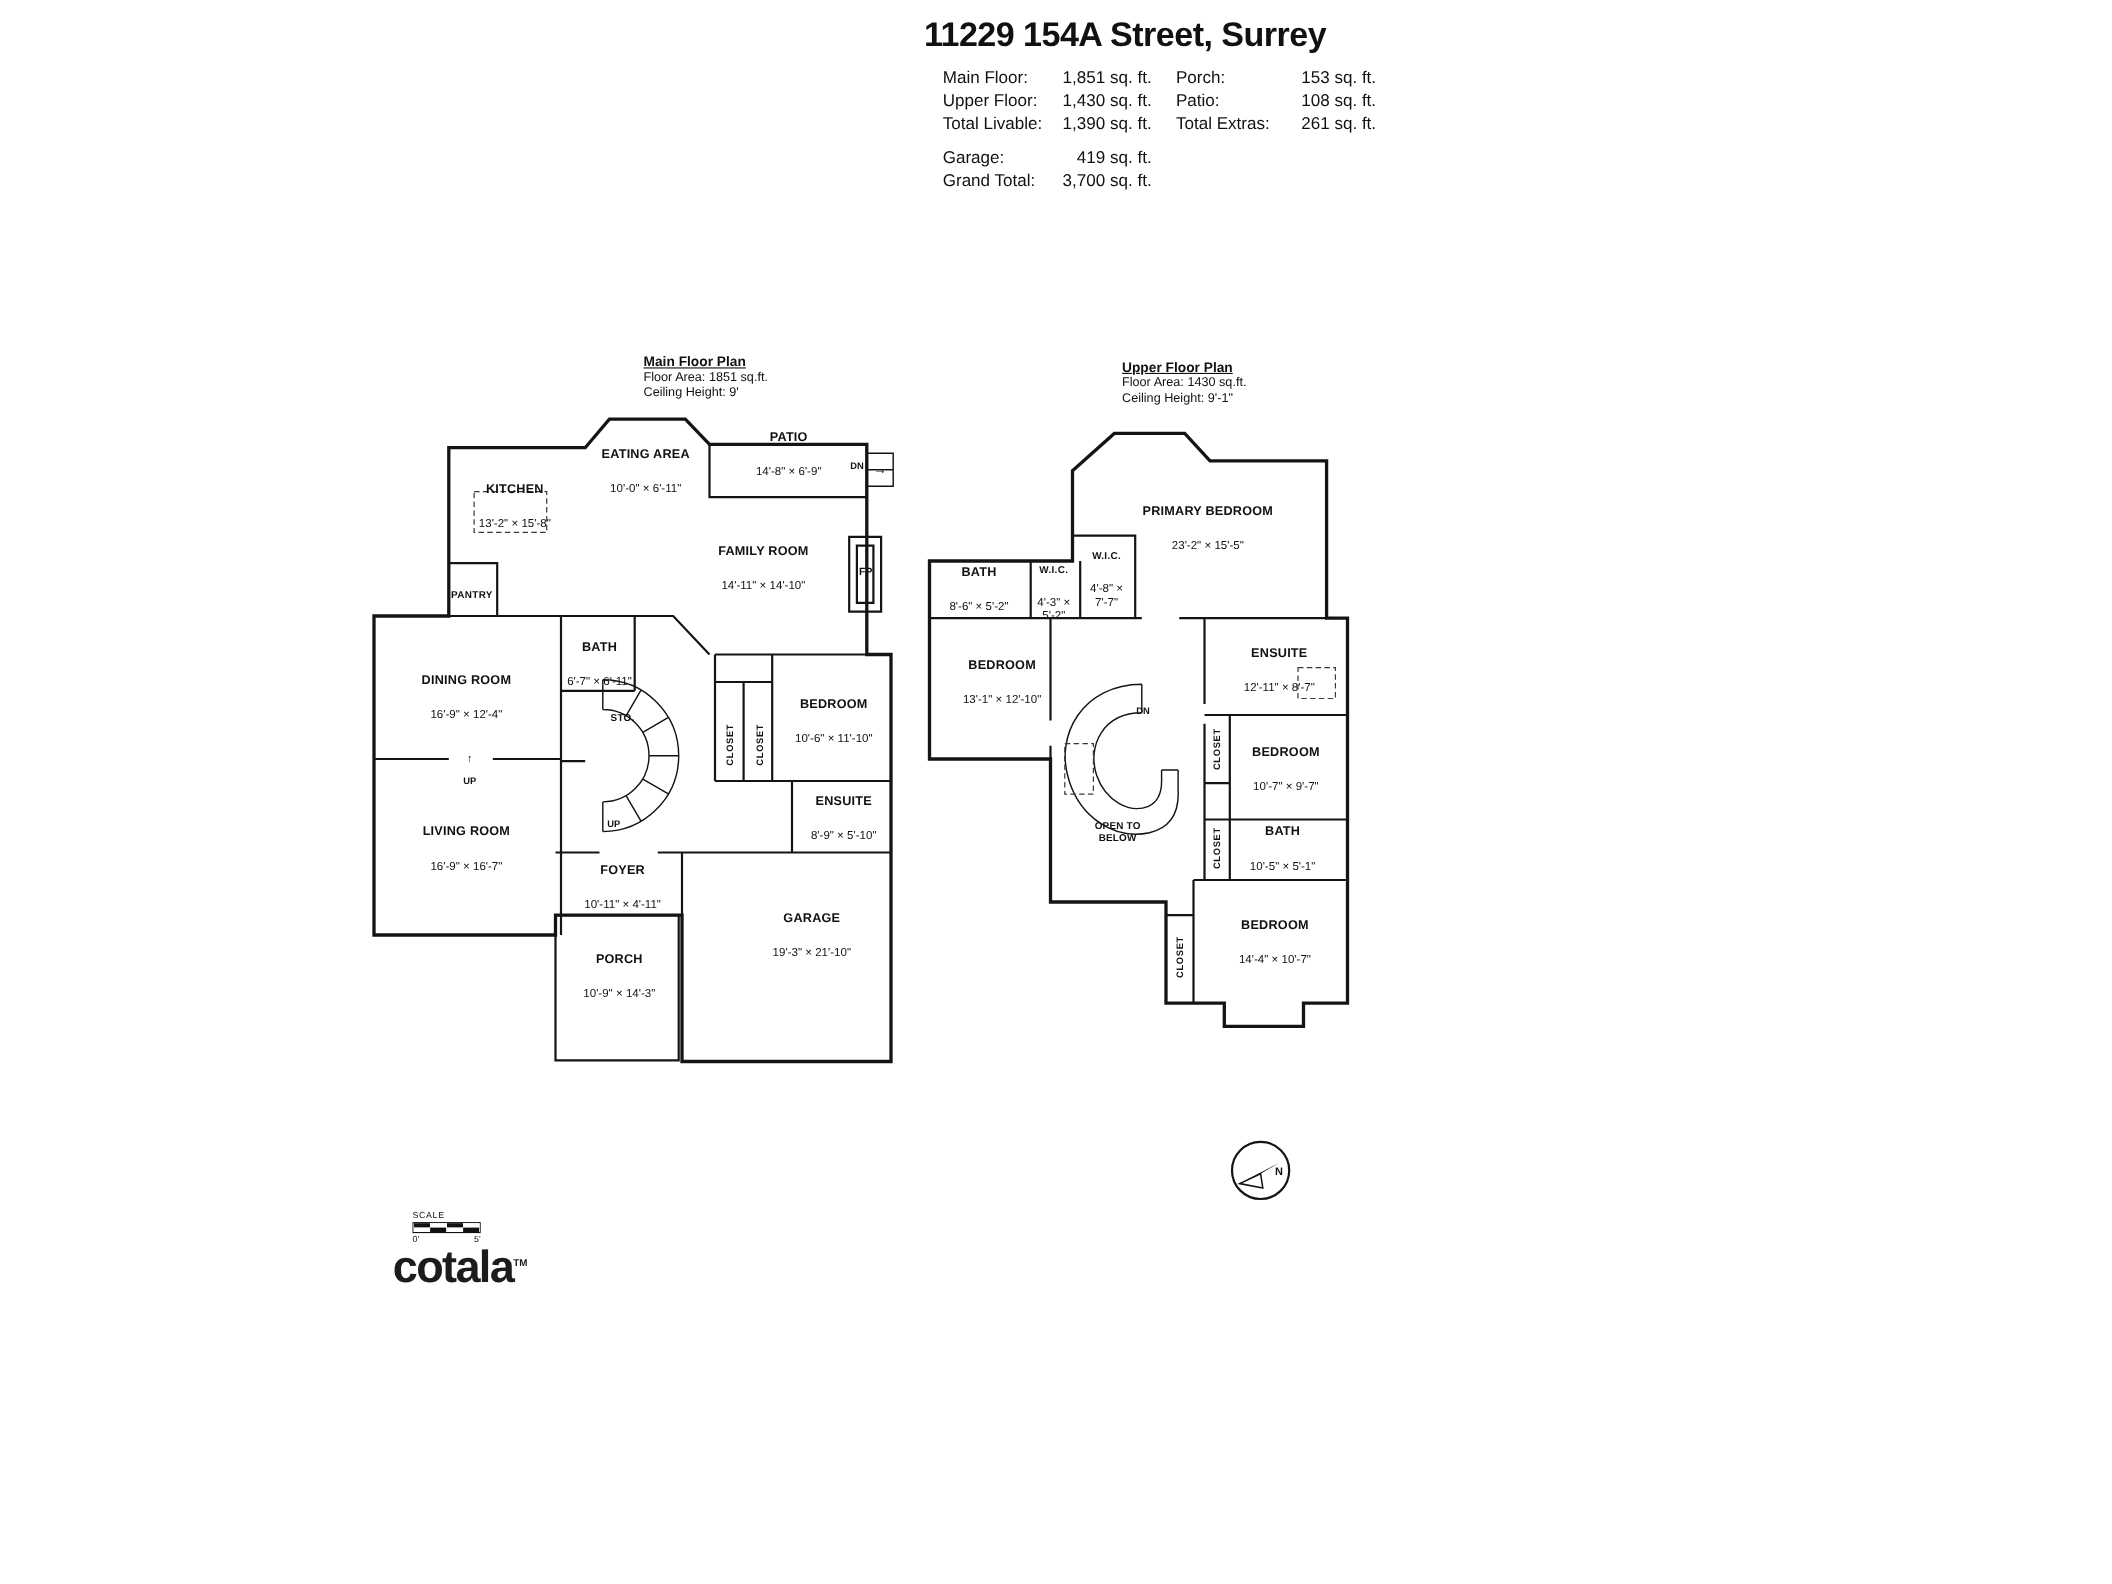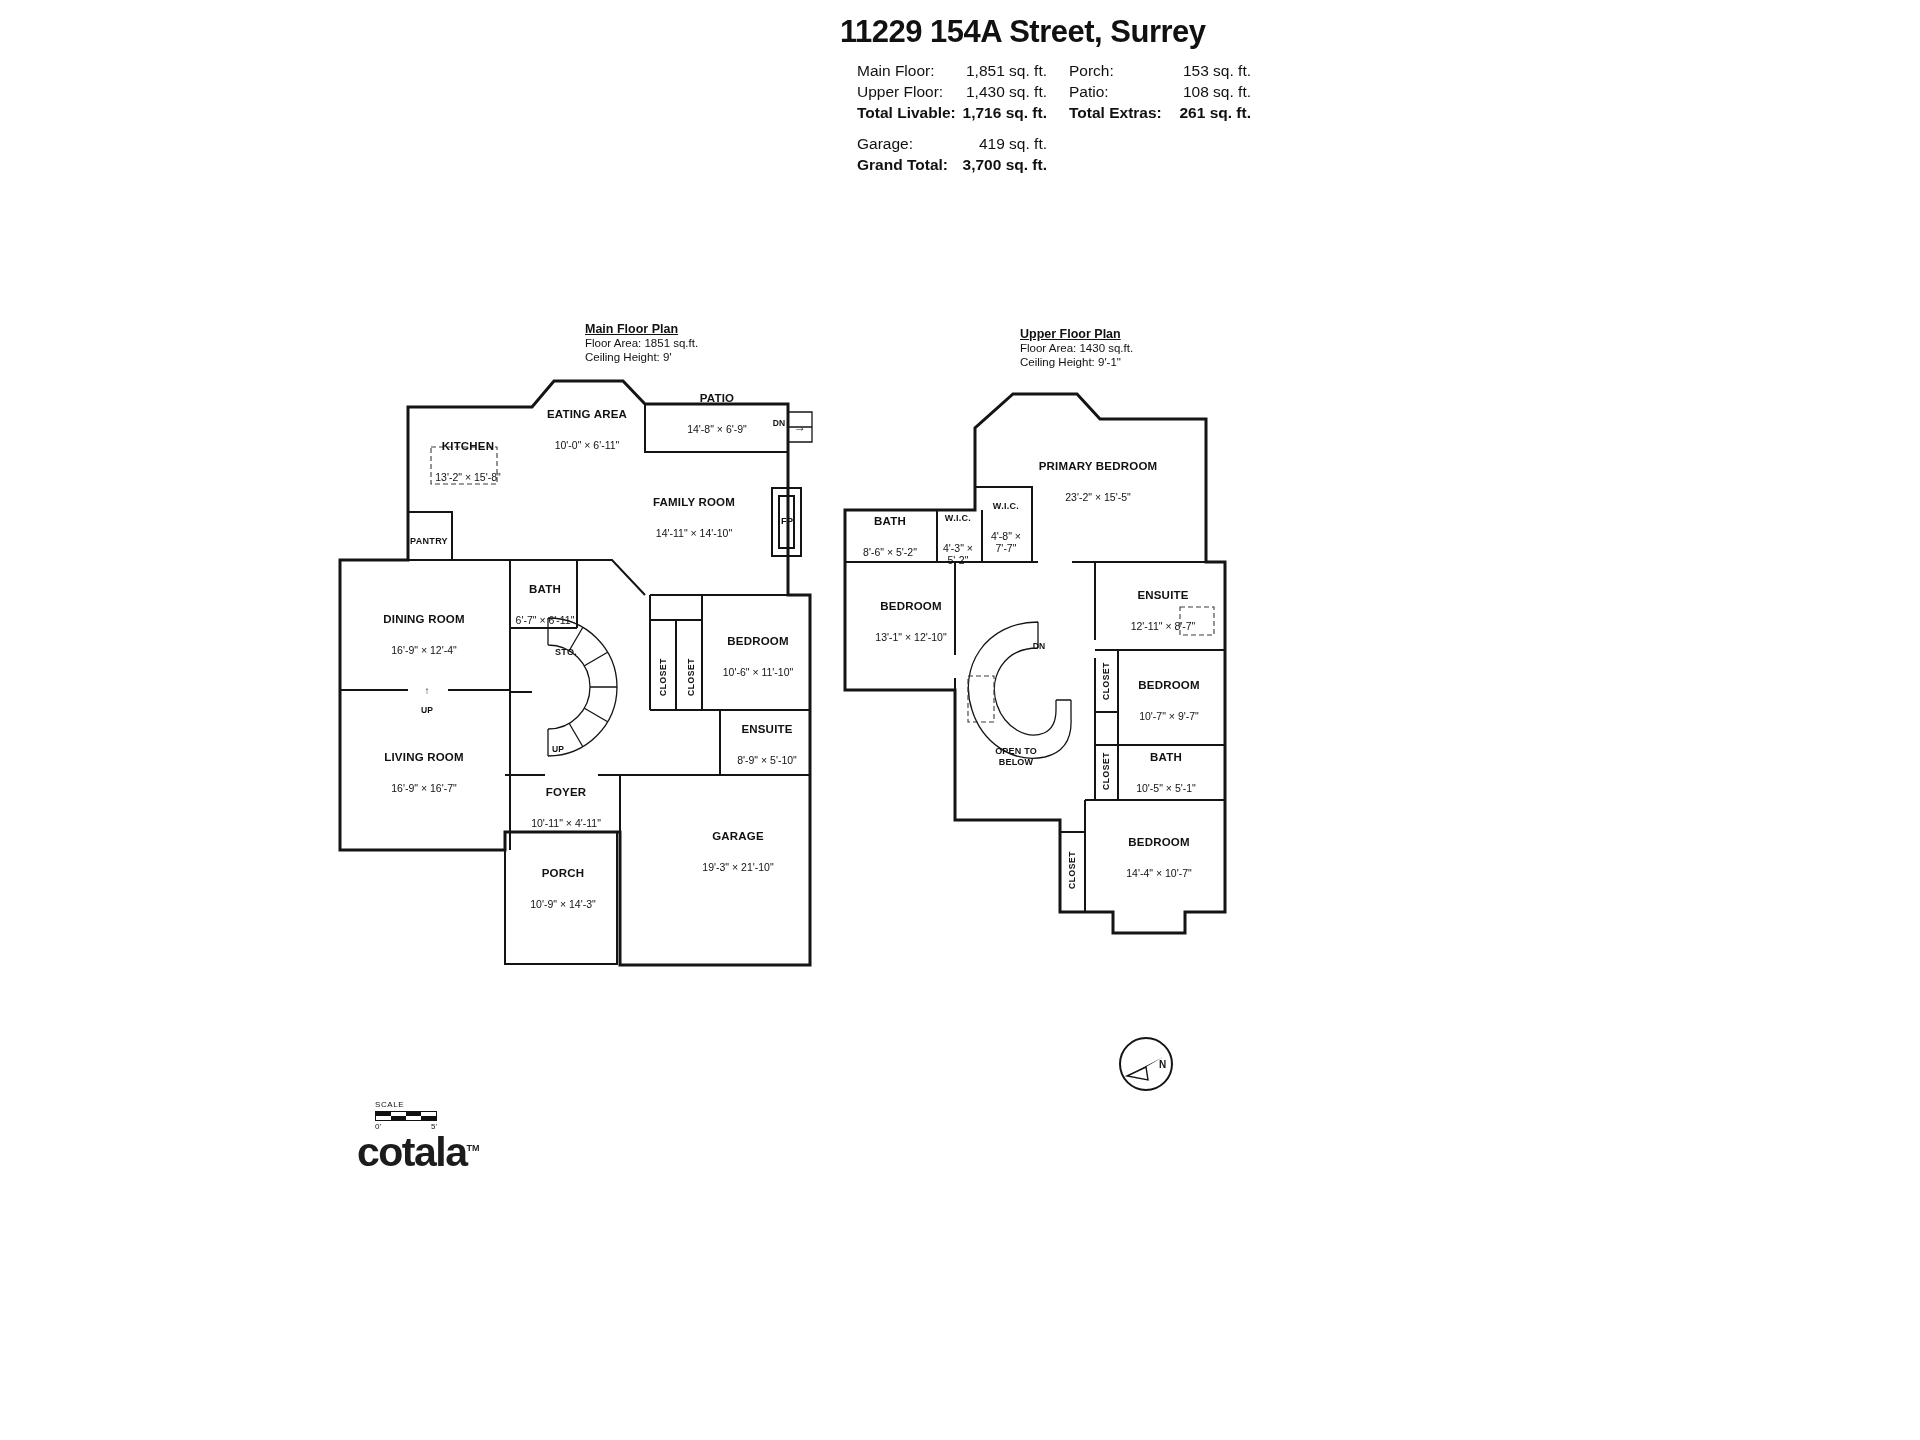--- a/index.html
+++ b/index.html
@@ -5,21 +5,21 @@
   html,body{margin:0;padding:0;background:#fff;}
   .page{position:relative;width:1920px;height:1216px;background:#fff;overflow:hidden;
         font-family:"Liberation Sans",sans-serif;color:#111;}
 
   
   .title{position:absolute;left:840px;top:14px;font-size:31px;font-weight:800;letter-spacing:-.5px;white-space:nowrap;}
   .stats{position:absolute;left:857px;top:60px;display:grid;
          grid-template-columns:100px 90px 22px 96px 86px;font-size:15.5px;line-height:21px;}
   .stats .lbl{text-align:left;white-space:nowrap;}
   .stats .val{text-align:right;white-space:nowrap;}
-  .stats .b{font-weight:700;}
+  .stats .b{font-weight:400;}
   .stats .sp{grid-column:1/6;height:10px;}
 
   
   .plan-head{position:absolute;font-size:11.5px;line-height:14px;margin-left:32px;}
   .plan-head .t{display:block;font-size:12.5px;font-weight:700;text-decoration:underline;}
 
   
   svg.walls{position:absolute;left:0;top:0;}
   .outer{fill:none;stroke:#141414;stroke-width:3;stroke-linejoin:miter;}
   .wall{fill:none;stroke:#141414;stroke-width:2;}
@@ -70,21 +70,21 @@
     <span class="lbl">Porch:</span>
     <span class="val">153 sq. ft.</span>
 
     <span class="lbl">Upper Floor:</span>
     <span class="val">1,430 sq. ft.</span>
     <span></span>
     <span class="lbl">Patio:</span>
     <span class="val">108 sq. ft.</span>
 
     <span class="lbl b">Total Livable:</span>
-    <span class="val b">1,716 sq. ft.</span>
+    <span class="val b">1,390 sq. ft.</span>
     <span></span>
     <span class="lbl b">Total Extras:</span>
     <span class="val b">261 sq. ft.</span>
 
     <span class="sp"></span>
 
     <span class="lbl">Garage:</span>
     <span class="val">419 sq. ft.</span>
     <span></span>
       <span></span>

